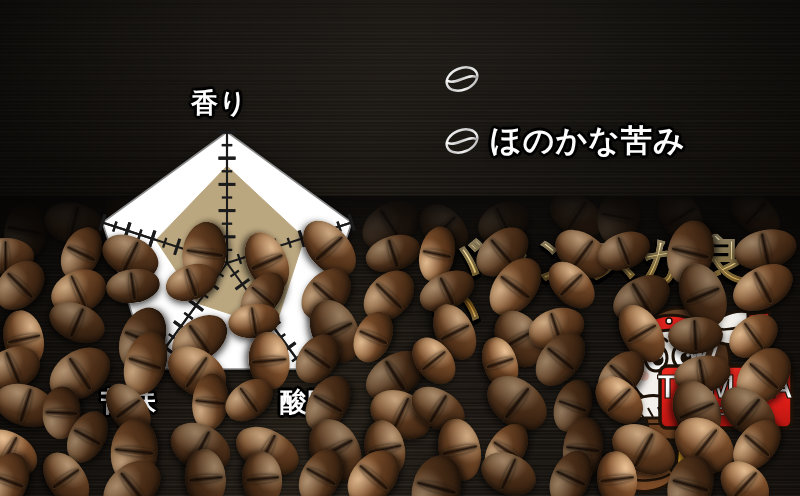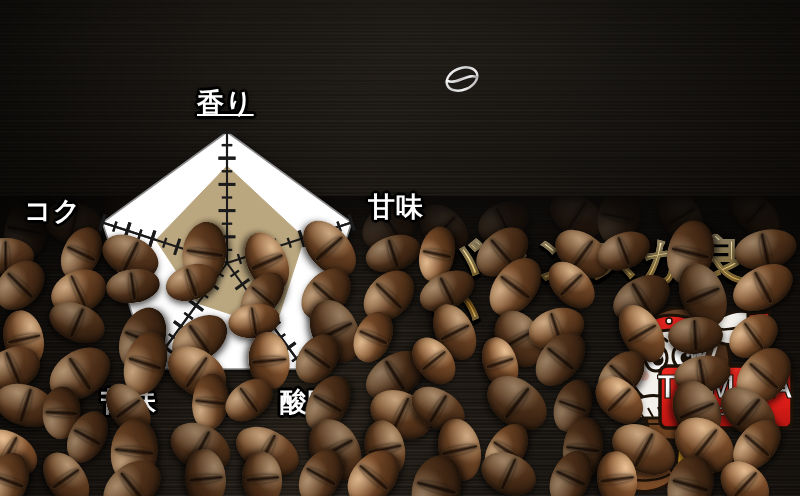--- a/index.html
+++ b/index.html
@@ -63,21 +63,21 @@
 
   .axis-label{
     position:absolute;white-space:nowrap;
     font-family:"Liberation Serif","DejaVu Serif",serif;
     font-size:27px;font-weight:700;color:#ffffff;letter-spacing:1px;
     text-shadow:
       2px 2px 0 #000, -2px 2px 0 #000, 2px -2px 0 #000, -2px -2px 0 #000,
       0 3px 0 #000, 0 -3px 0 #000, 3px 0 0 #000, -3px 0 0 #000,
       0 0 7px rgba(0,0,0,.95);
   }
-  #lbl-kaori{left:187px;top:-10px;text-decoration:underline;}
+  #lbl-kaori{left:181px;top:-10px;}
   #lbl-amami{left:358px;top:94px;}
   #lbl-koku{left:14px;top:98px;}
   #lbl-sanmi{left:270px;top:289px;}
   #lbl-nigami{left:91px;top:289px;}
 
   
   .bullets{position:absolute;left:443px;top:48px;width:350px;}
   .bullet{display:flex;align-items:center;height:62px;}
   .bean-ico{width:38px;height:30px;margin-right:9px;flex:0 0 auto;}
   .bullet-text{
@@ -335,24 +335,22 @@
           <line x1="153.10" y1="152.70" x2="156.31" y2="142.81" stroke="#1b1b1b" stroke-width="2.3"></line>
           <line x1="139.62" y1="151.80" x2="144.87" y2="135.63" stroke="#1b1b1b" stroke-width="3.1"></line>
           <line x1="128.18" y1="144.61" x2="131.40" y2="134.72" stroke="#1b1b1b" stroke-width="2.3"></line>
           <line x1="114.70" y1="143.70" x2="119.96" y2="127.53" stroke="#1b1b1b" stroke-width="3.1"></line>
           <line x1="103.26" y1="136.51" x2="106.48" y2="126.62" stroke="#1b1b1b" stroke-width="2.3"></line>
           <line x1="89.78" y1="135.60" x2="95.04" y2="119.43" stroke="#1b1b1b" stroke-width="3.1"></line>
         </g>
       </svg>
 
     <div class="axis-label" id="lbl-kaori">香り</div>
-    <div class="axis-label" id="lbl-amami">甘味</div>
     <div class="axis-label" id="lbl-sanmi">酸味</div>
     <div class="axis-label" id="lbl-nigami">苦味</div>
-    <div class="axis-label" id="lbl-koku">コク</div>
   </div>
 
   <div class="bullets">
 
     <div class="bullet">
       <svg class="bean-ico" viewBox="0 0 40 32">
         <defs>
           <linearGradient id="bg1" x1="0" y1="0" x2="1" y2="1">
             <stop offset="0%" stop-color="#ffffff"></stop>
               <stop offset="45%" stop-color="#c9c9c9"></stop>
@@ -360,20 +358,29 @@
               <stop offset="100%" stop-color="#9d9d9d"></stop>
           </linearGradient>
         </defs>
         <g transform="rotate(-22 20 16)">
           <ellipse cx="20" cy="16" rx="17" ry="11.5" fill="none" stroke="url(#bg1)" stroke-width="2.6"></ellipse>
           <path d="M5 12 C12 20, 28 12, 35 20" fill="none" stroke="url(#bg1)" stroke-width="2.6" stroke-linecap="round"></path>
         </g>
       </svg>
     </div>
 
+    <div class="bullet">
+      <svg class="bean-ico" viewBox="0 0 40 32">
+        <g transform="rotate(-22 20 16)">
+          <ellipse cx="20" cy="16" rx="17" ry="11.5" fill="none" stroke="url(#bg1)" stroke-width="2.6"></ellipse>
+          <path d="M5 12 C12 20, 28 12, 35 20" fill="none" stroke="url(#bg1)" stroke-width="2.6" stroke-linecap="round"></path>
+        </g>
+      </svg>
+      <span class="bullet-text">ほのかな苦み</span>
+    </div>
 
   </div>
 
   <div class="headline">バランスが良い</div>
 
   <svg id="mascot" viewBox="0 0 186 206">
     <defs>
       <linearGradient id="signg" x1="0" y1="0" x2="0" y2="1">
         <stop offset="0%" stop-color="#ef2b21"></stop>
           <stop offset="55%" stop-color="#de1d17"></stop>

